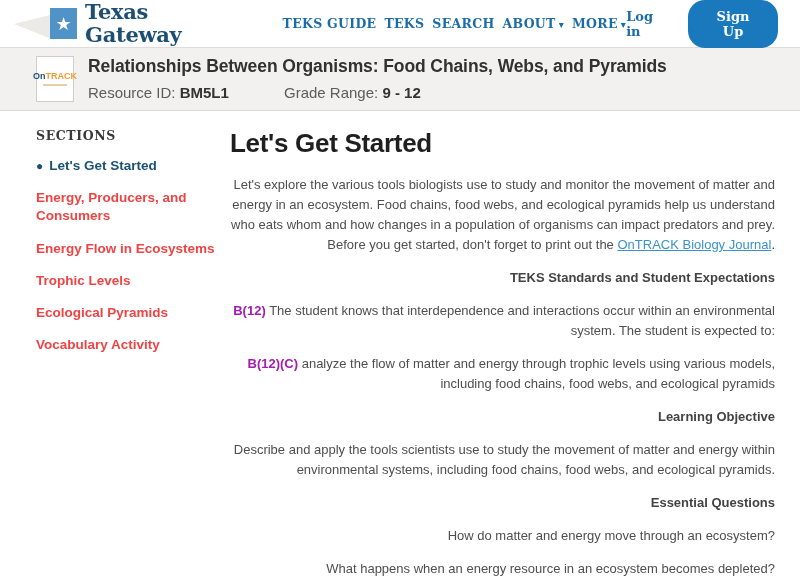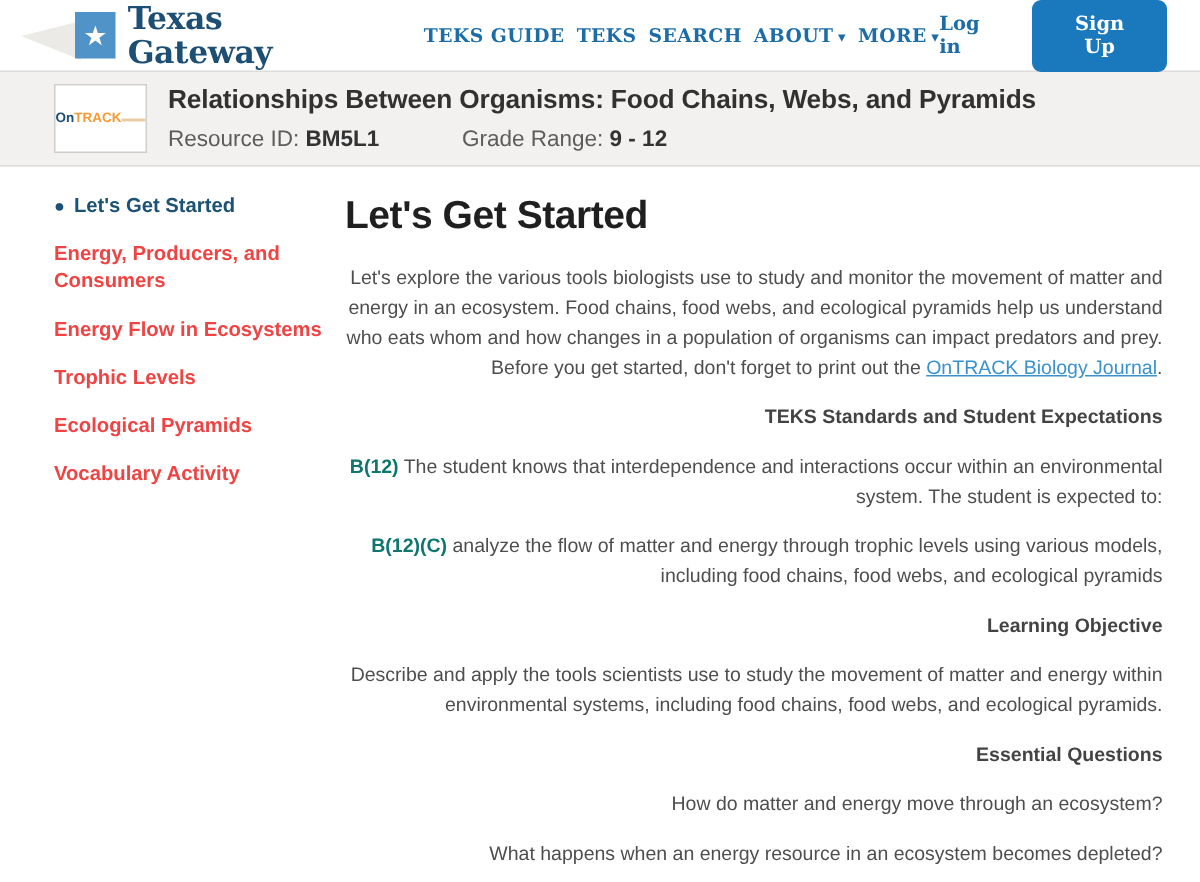--- a/index.html
+++ b/index.html
@@ -22,28 +22,28 @@
   .logo-sub em { color: #6f98bd; font-weight: normal; font-style: italic; }
 
   .main-nav { display: flex; align-items: center; gap: 8px; margin-left: 52px; }
   .nav-item { font-family: "DejaVu Serif", "Liberation Serif", serif; font-weight: bold; font-size: 12.5px;
     color: #1b6ca7; text-decoration: none; letter-spacing: 0.3px; white-space: nowrap; }
   .nav-item .caret { font-size: 10px; margin-left: 3px; }
 
   .auth { margin-left: auto; display: flex; align-items: center; gap: 24px; }
   .login-link { font-family: "DejaVu Serif", "Liberation Serif", serif; font-weight: bold; font-size: 13px;
     color: #1b6ca7; text-decoration: none; }
-  .signup-btn { background: #1a79bd; color: #fff; border: none; border-radius: 6px; padding: 9px 21px;
+  .signup-btn { background: #1a79bd; color: #fff; border: none; border-radius: 17px; padding: 9px 21px;
     font-family: "DejaVu Serif", "Liberation Serif", serif; font-weight: bold; font-size: 13px; cursor: pointer; }
 
   
   .resource-bar { background: #f2f1ef; border-top: 1px solid #dedddb; border-bottom: 1px solid #dbdad8;
     padding: 9px 20px 10px 36px; display: flex; align-items: center; height: 64px; }
-  .ontrack-box { width: 62px; height: 46px; background: #fff; border: 1px solid #cfcecc; display: flex;
-    align-items: center; justify-content: center; flex-shrink: 0; }
+  .ontrack-box { width: 38px; height: 46px; background: #fff; border: 1px solid #cfcecc; display: flex;
+    flex-direction: column; align-items: center; justify-content: center; flex-shrink: 0; }
   .ontrack-text { font-size: 9px; font-weight: bold; letter-spacing: 0; line-height: 1; }
   .ontrack-text .on { color: #1d4e74; }
   .ontrack-text .track { color: #f49b33; }
   .ontrack-tagline { width: 24px; height: 2px; background: #e9cda6; margin-top: 3px; }
   .resource-info { margin-left: 14px; }
   .resource-title { font-size: 17.5px; font-weight: bold; color: #333130; letter-spacing: -0.1px; }
   .resource-meta { display: flex; margin-top: 7px; font-size: 15px; color: #5c5c5c; }
   .meta-pair.first { width: 196px; }
   .meta-value { font-weight: bold; color: #333; }
 
@@ -54,21 +54,21 @@
     color: #3a3a3a; letter-spacing: 0.6px; margin-bottom: 14px; }
   .sidebar-item { display: block; font-size: 13.5px; font-weight: bold; color: #ef4444; text-decoration: none;
     line-height: 1.35; margin-bottom: 14px; }
   .sidebar-item.active { color: #1a5174; }
   .sidebar-item.active .bullet { color: #1a5174; font-size: 12px; margin-right: 6px; }
 
   .main-col { margin-left: 13px; width: 546px; }
   .page-title { font-size: 26px; font-weight: bold; color: #1f1f1f; letter-spacing: -0.3px; margin-bottom: 16px; }
   .main-col p, .main-col h4 { font-size: 13px; line-height: 1.54; color: #4e4e4e; margin-bottom: 13px; text-align: right; }
   .main-col h4 { font-weight: bold; color: #434343; }
-  .main-col strong { color: #0f766e; }
+  .main-col strong { color: #a21caf; }
   .body-link { color: #3a92cc; text-decoration: underline; }
 </style>
 </head>
 <body>
 
 <header class="site-header">
   <a class="logo-link" href="#">
     <span class="logo-triangle"></span>
     <span class="star-box">
         <span>★</span>
@@ -102,20 +102,21 @@
     <div class="resource-meta">
       <div class="meta-pair first"><span>Resource ID: </span><span class="meta-value">BM5L1</span></div>
       <div class="meta-pair"><span>Grade Range: </span><span class="meta-value">9 - 12</span></div>
     </div>
   </div>
 </section>
 
 <div class="content">
 
   <aside class="sidebar">
+    <div class="sidebar-heading">SECTIONS</div>
     <a class="sidebar-item active" href="#"><span class="bullet">●</span><span>Let's Get Started</span></a>
     <a class="sidebar-item" href="#"><span>Energy, Producers, and Consumers</span></a>
     <a class="sidebar-item" href="#"><span>Energy Flow in Ecosystems</span></a>
     <a class="sidebar-item" href="#"><span>Trophic Levels</span></a>
     <a class="sidebar-item" href="#"><span>Ecological Pyramids</span></a>
     <a class="sidebar-item" href="#"><span>Vocabulary Activity</span></a>
   </aside>
 
   <main class="main-col">
     <h1 class="page-title">Let's Get Started</h1>

